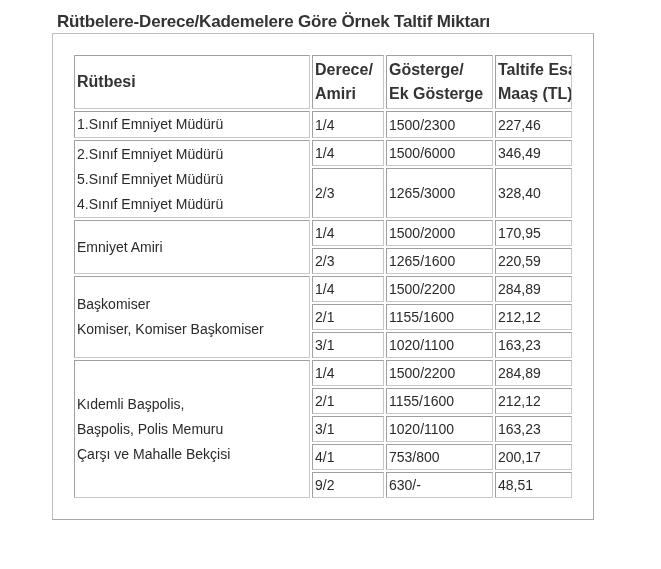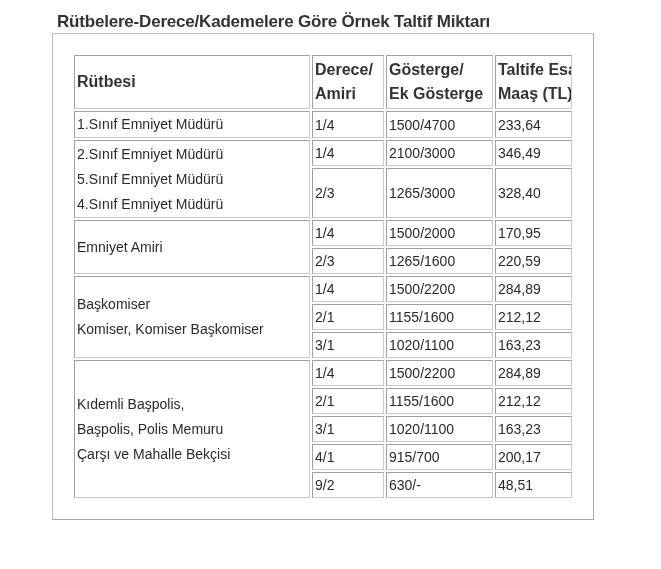--- a/index.html
+++ b/index.html
@@ -100,32 +100,32 @@
           <span>Taltife Esas</span>
           <span>Maaş (TL)</span>
         </th>
       </tr>
     </thead>
     <tbody>
 
       <tr>
         <td class="rank single">1.Sınıf Emniyet Müdürü</td>
         <td>1/4</td>
-        <td>1500/4700</td>
-        <td>233,64</td>
+        <td>1500/2300</td>
+        <td>227,46</td>
       </tr>
 
       <tr>
         <td class="rank stack" rowspan="2">
           <span>2.Sınıf Emniyet Müdürü</span>
           <span>5.Sınıf Emniyet Müdürü</span>
           <span>4.Sınıf Emniyet Müdürü</span>
         </td>
         <td>1/4</td>
-        <td>2100/3000</td>
+        <td>1500/6000</td>
         <td>346,49</td>
       </tr>
       <tr>
         <td style="height:48px">2/3</td>
         <td>1265/3000</td>
         <td>328,40</td>
       </tr>
 
       <tr>
         <td class="rank" rowspan="2">Emniyet Amiri</td>
@@ -174,21 +174,21 @@
         <td>1155/1600</td>
         <td>212,12</td>
       </tr>
       <tr>
         <td>3/1</td>
         <td>1020/1100</td>
         <td>163,23</td>
       </tr>
       <tr>
         <td>4/1</td>
-        <td>915/700</td>
+        <td>753/800</td>
         <td>200,17</td>
       </tr>
       <tr>
         <td>9/2</td>
         <td>630/-</td>
         <td>48,51</td>
       </tr>
     </tbody>
   </table>
 </div>

